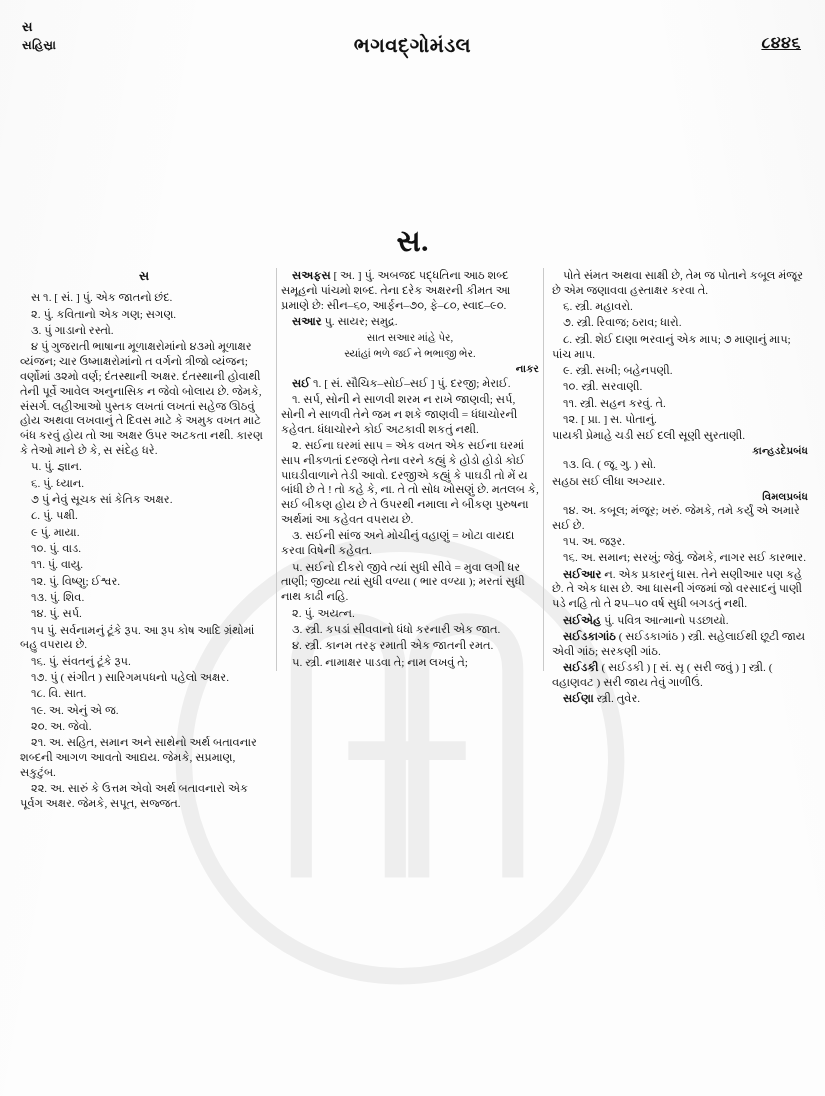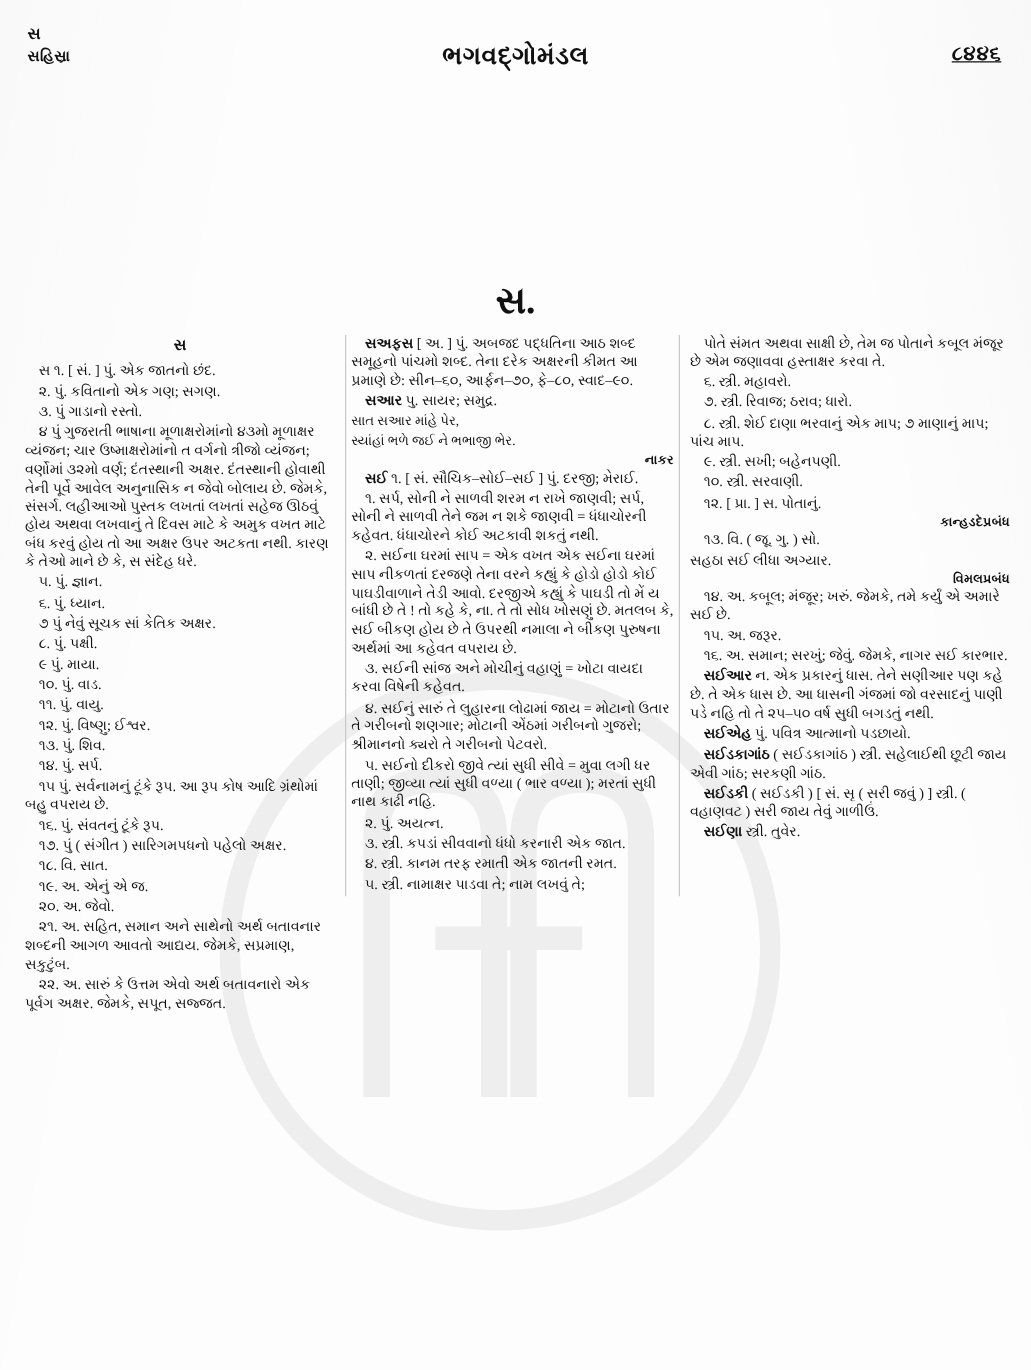--- a/index.html
+++ b/index.html
@@ -109,20 +109,21 @@
     text-align: center;
     font-weight: bold;
     font-size: 12.5px;
     margin-bottom: 6px;
   }
 
   .entry { margin-bottom: 1.5px; }
   .entry.indent { text-indent: 11px; }
   .hw { font-weight: bold; }
   .verse {
+    text-align: center;
     font-size: 10.6px;
     line-height: 1.35;
     margin: 2px 0 0 0;
   }
   .cite {
     text-align: right;
     font-weight: bold;
     font-size: 10.2px;
     margin-top: 1px;
     letter-spacing: 0.2px;
@@ -186,36 +187,37 @@
         <div class="entry indent"><span class="hw">સઆર</span><span> પુ. સાયર; સમુદ્ર.</span></div>
         <div>
           <div class="verse v-strong">સાત સઆર માંહે પેર,</div>
           <div class="verse">સ્યાંહાં ભળે જઈ ને ભભાજી ભેર.</div>
           <div class="cite">નાકર</div>
         </div>
         <div class="entry indent"><span class="hw">સઈ</span><span> ૧. [ સં. સૌચિક–સોઈ–સઈ ] પું. દરજી; મેરાઈ.</span></div>
         <div class="entry indent">૧. સર્પ, સોની ને સાળવી શરમ ન રાખે જાણવી; સર્પ, સોની ને સાળવી તેને જમ ન શકે જાણવી = ધંધાચોરની કહેવત. ધંધાચોરને કોઈ અટકાવી શકતું નથી.</div>
         <div class="entry indent">૨. સઈના ઘરમાં સાપ = એક વખત એક સઈના ઘરમાં સાપ નીકળતાં દરજણે તેના વરને કહ્યું કે હોડો હોડો કોઈ પાઘડીવાળાને તેડી આવો. દરજીએ કહ્યું કે પાઘડી તો મેં ય બાંધી છે તે ! તો કહે કે, ના. તે તો સોધ ખોસણું છે. મતલબ કે, સઈ બીકણ હોય છે તે ઉપરથી નમાલા ને બીકણ પુરુષના અર્થમાં આ કહેવત વપરાય છે.</div>
         <div class="entry indent">૩. સઈની સાંજ અને મોચીનું વહાણું = ખોટા વાયદા કરવા વિષેની કહેવત.</div>
-        <div class="entry indent">૪. સઈનું સારું તે લુહારના લોઢામાં જાય = મોટાનો ઉતાર તે ગરીબનો શણગાર; મોટાની એંઠમાં ગરીબનો ગુજરો; શ્રીમાનનો ક્યરો તે ગરીબનો પેટવરો.</div>
         <div class="entry indent">૫. સઈનો દીકરો જીવે ત્યાં સુધી સીવે = મુવા લગી ધર તાણી; જીવ્યા ત્યાં સુધી વળ્યા ( ભાર વળ્યા ); મરતાં સુધી નાથ કાઢી નહિ.</div>
         <div class="entry indent">૨. પું. અયત્ન.</div>
         <div class="entry indent">૩. સ્ત્રી. કપડાં સીવવાનો ધંધો કરનારી એક જાત.</div>
         <div class="entry indent">૪. સ્ત્રી. કાનમ તરફ રમાતી એક જાતની રમત.</div>
         <div class="entry indent">૫. સ્ત્રી. નામાક્ષર પાડવા તે; નામ લખવું તે;</div>
       </div>
     <div class="col col-3">
         <div class="entry indent">પોતે સંમત અથવા સાક્ષી છે, તેમ જ પોતાને કબૂલ મંજૂર છે એમ જણાવવા હસ્તાક્ષર કરવા તે.</div>
         <div class="entry indent">૬. સ્ત્રી. મહાવરો.</div>
         <div class="entry indent">૭. સ્ત્રી. રિવાજ; ઠરાવ; ધારો.</div>
         <div class="entry indent">૮. સ્ત્રી. શેઈ દાણા ભરવાનું એક માપ; ૭ માણાનું માપ; પાંચ માપ.</div>
         <div class="entry indent">૯. સ્ત્રી. સખી; બહેનપણી.</div>
         <div class="entry indent">૧૦. સ્ત્રી. સરવાણી.</div>
+        <div class="entry indent">૧૧. સ્ત્રી. સહન કરવું. તે.</div>
         <div class="entry indent">૧૨. [ પ્રા. ] સ. પોતાનું.</div>
         <div>
+          <div class="vr-text">પાયકી પ્રેમાહે ચડી સઈ દલી સૂણી સુરતાણી.</div>
           <div class="cite">કાન્હડદેપ્રબંધ</div>
         </div>
         <div class="entry indent">૧૩. વિ. ( જૂ. ગુ. ) સો.</div>
         <div>
           <div class="vr-text">સહઠા સઈ લીધા અગ્યાર.</div>
           <div class="cite">વિમલપ્રબંધ</div>
         </div>
         <div class="entry indent">૧૪. અ. કબૂલ; મંજૂર; ખરું. જેમકે, તમે કર્યું એ અમારે સઈ છે.</div>
         <div class="entry indent">૧૫. અ. જરૂર.</div>
         <div class="entry indent">૧૬. અ. સમાન; સરખું; જેવું. જેમકે, નાગર સઈ કારભાર.</div>

